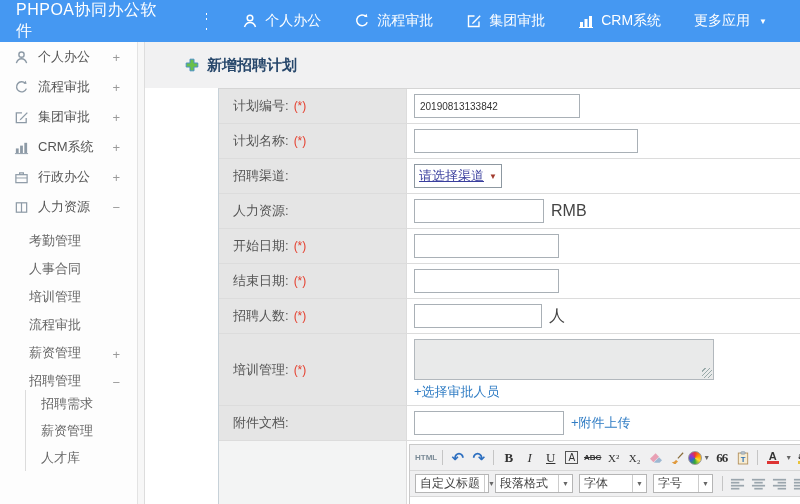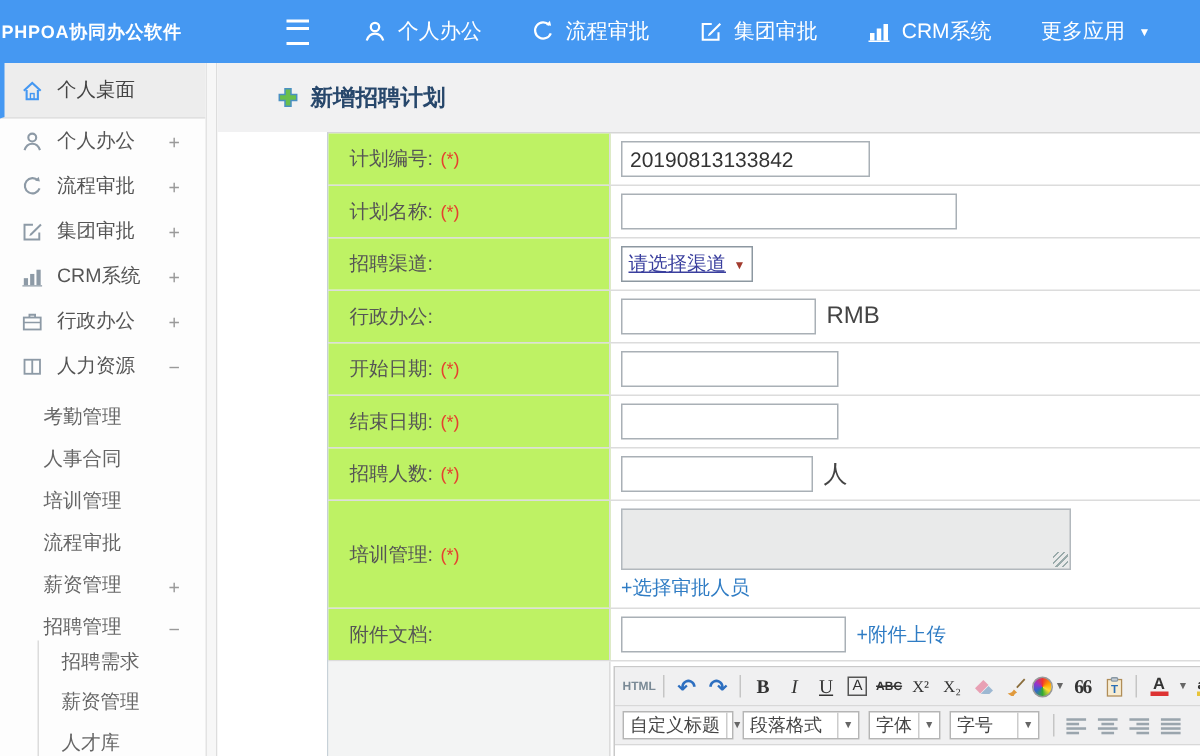--- a/index.html
+++ b/index.html
@@ -3,21 +3,21 @@
 <meta charset="utf-8">
 <style>
   html,body{margin:0;padding:0}
   body{
     width:800px;height:504px;overflow:hidden;position:relative;
     font-family:"Liberation Sans","DejaVu Sans",sans-serif;background:#fff;
   }
   
   .topbar{position:absolute;top:0;left:0;width:800px;height:42px;background:#4598f2;
     display:flex;align-items:center;color:#fff;z-index:5}
-  .logo{flex:0 0 148px;padding-left:1px;font-size:12px;font-weight:bold;letter-spacing:.5px}
+  .logo{flex:0 0 148px;padding-left:16px;font-size:16px;font-weight:normal;letter-spacing:.5px}
   .hamburger{width:19px;height:13px;margin-left:42px;position:relative;cursor:pointer;
     border-top:2px solid #fff;border-bottom:2px solid #fff}
   .hamburger::after{content:"";position:absolute;left:0;right:0;top:3.5px;height:2px;background:#fff}
   .topnav{display:flex;align-items:center;margin-left:36px;font-size:14px}
   .nav-item{display:flex;align-items:center;gap:7px;cursor:pointer;margin-right:33px;white-space:nowrap}
   .nav-ico{width:16px;height:16px;display:inline-flex;color:#fff}
   .nav-ico svg{width:100%;height:100%}
   .nav-caret{font-size:8px;margin-left:2px}
   
   .sidebar{position:absolute;top:42px;left:0;width:137px;height:462px;background:#fdfdfd;
@@ -39,26 +39,26 @@
   .pagehead{height:46px;background:#f1f1f2;display:flex;align-items:center;padding-left:40px;gap:8px}
   .plus-ico{width:14px;height:14px;display:inline-flex}
   .page-title{font-size:15px;font-weight:bold;color:#27476b;margin:0}
   
   .form-table{position:absolute;top:46px;left:73px;width:582px;
     border-top:1px solid #d5d5d5;border-left:1px solid #c7d1d8;box-sizing:border-box}
   .frow{display:flex;border-bottom:1px solid #dcdcdc;height:34px}
   .frow.tall{height:71px}
   .frow.last{height:71px;border-bottom:none}
   .fcell-label{flex:0 0 188px;display:flex;align-items:center;padding-left:14px;
-    background:#bef264;border-right:1px solid #dcdcdc;color:#555;font-size:13px;box-sizing:border-box}
+    background:#e5e5e5;border-right:1px solid #dcdcdc;color:#555;font-size:13px;box-sizing:border-box}
   .frow.last .fcell-label{background:#f3f4f4}
   .fcell-value{flex:1;display:flex;align-items:center;padding-left:7px;gap:7px;min-width:0;overflow:visible}
   .fcell-value.col{flex-direction:column;align-items:flex-start;justify-content:center;gap:3px;padding-top:5px;padding-bottom:4px}
   .req{color:#e5402f;margin-left:5px;font-size:12px}
-  .tinput{height:24px;border:1px solid #a9b0b6;font-size:14px;padding:0 5px;color:#333;
+  .tinput{height:24px;border:1px solid #a9b0b6;font-size:10px;padding:0 5px;color:#333;
     box-sizing:border-box;font-family:inherit;background:#fff}
   .w166{width:166px}.w224{width:224px}.w130{width:130px}.w145{width:145px}.w128{width:128px}.w150{width:150px}
   .suffix{font-size:16px;color:#444}
   .sel{display:inline-flex;align-items:center;height:22px;border:1px solid #8d98a1;background:#fff;
     padding:0 4px;gap:5px;cursor:pointer}
   .sel-text{font-size:13px;color:#3a3f9e;text-decoration:underline}
   .sel-caret{font-size:8px;color:#a23b2e}
   .tarea{width:300px;height:52px;background:#e9eaea;border:1px solid #b2b8bd;position:relative;box-sizing:border-box}
   .tarea::after{content:"";position:absolute;right:1px;bottom:1px;width:10px;height:10px;
     background:repeating-linear-gradient(135deg,transparent 0 2px,#9aa 2px 3px)}
@@ -83,21 +83,21 @@
   .b-fc .fc-a{font-size:11px;font-weight:bold;line-height:10px}
   .fc-bar{width:12px;height:3px;background:#d33}
   .hl-bar{width:12px;height:3px;background:#e8c43a}
   .mini-caret{font-size:7px;color:#666;margin-left:1px}
   .palette{width:12px;height:12px;border-radius:50%;border:1px solid #999;
     background:conic-gradient(#e33,#f90,#fd3,#3a3,#36c,#93c,#e33)}
   .tb-dd{display:inline-flex;align-items:center;justify-content:space-between;height:19px;background:#fff;
     border:1px solid #b5b5b5;font-size:12px;color:#444;padding:0 0 0 4px;cursor:pointer;flex:0 0 auto;
     box-sizing:border-box;margin-right:4px}
   .dd-caret{border-left:1px solid #ccc;padding:0 3px;font-size:7px;color:#666;margin-left:4px;align-self:stretch;display:flex;align-items:center}
-  .dd1{width:74px}.dd2{width:78px}.dd3{width:48px}.dd4{width:60px}
+  .dd1{width:74px}.dd2{width:78px}.dd3{width:68px}.dd4{width:60px}
   .ed-body{height:22px;background:#fff}
   svg{display:block}
 </style>
 </head>
 <body>
 
 <div class="topbar">
   <div class="logo">PHPOA协同办公软件</div>
   <div class="hamburger"></div>
   <nav class="topnav">
@@ -140,30 +140,20 @@
       <span>CRM系统</span>
     </div>
     <div class="nav-item">
       <span>更多应用</span>
       <span class="nav-caret">▼</span>
     </div>
   </nav>
 </div>
 
 <aside class="sidebar">
-  <div class="side-item active">
-    <span class="side-ico">
-      <svg viewBox="0 0 16 16">
-          <path d="M2 8l6-5.6L14 8" fill="none" stroke="currentColor" stroke-width="1.5"></path>
-          <path d="M4 7.5V14h8V7.5" fill="none" stroke="currentColor" stroke-width="1.5"></path>
-          <rect x="6.7" y="10" width="2.6" height="4" fill="none" stroke="currentColor"></rect>
-        </svg>
-    </span>
-    <span>个人桌面</span>
-  </div>
   <div class="side-item">
     <span class="side-ico">
       <svg viewBox="0 0 16 16">
           <circle cx="8" cy="5" r="2.8" fill="none" stroke="currentColor" stroke-width="1.5"></circle>
           <path d="M2.5 14c1-3.2 3-4.6 5.5-4.6s4.5 1.4 5.5 4.6" fill="none" stroke="currentColor" stroke-width="1.5"></path>
         </svg>
     </span>
     <span>个人办公</span>
     <span class="toggle">+</span>
   </div>
@@ -295,21 +285,21 @@
       <div class="fcell-value">
         <div class="sel">
           <span class="sel-text">请选择渠道</span>
           <span class="sel-caret">▼</span>
         </div>
       </div>
     </div>
 
     <div class="frow">
       <div class="fcell-label">
-        <span>行政办公:</span>
+        <span>人力资源:</span>
       </div>
       <div class="fcell-value">
         <input class="tinput w130" value="" style="">
         <span class="suffix">RMB</span>
       </div>
     </div>
 
     <div class="frow">
       <div class="fcell-label">
         <span>开始日期:</span>

